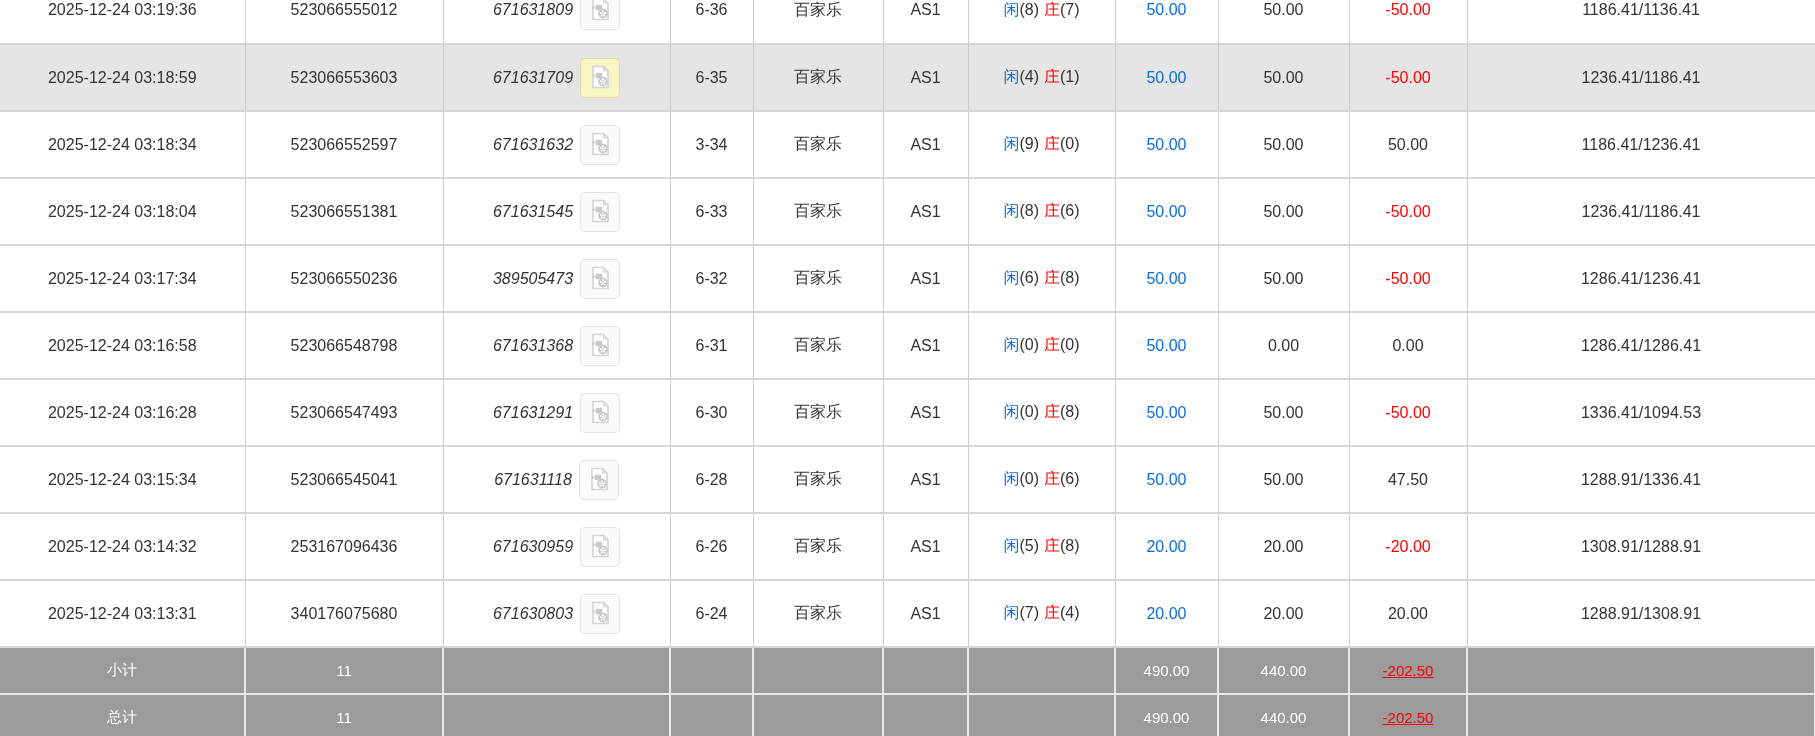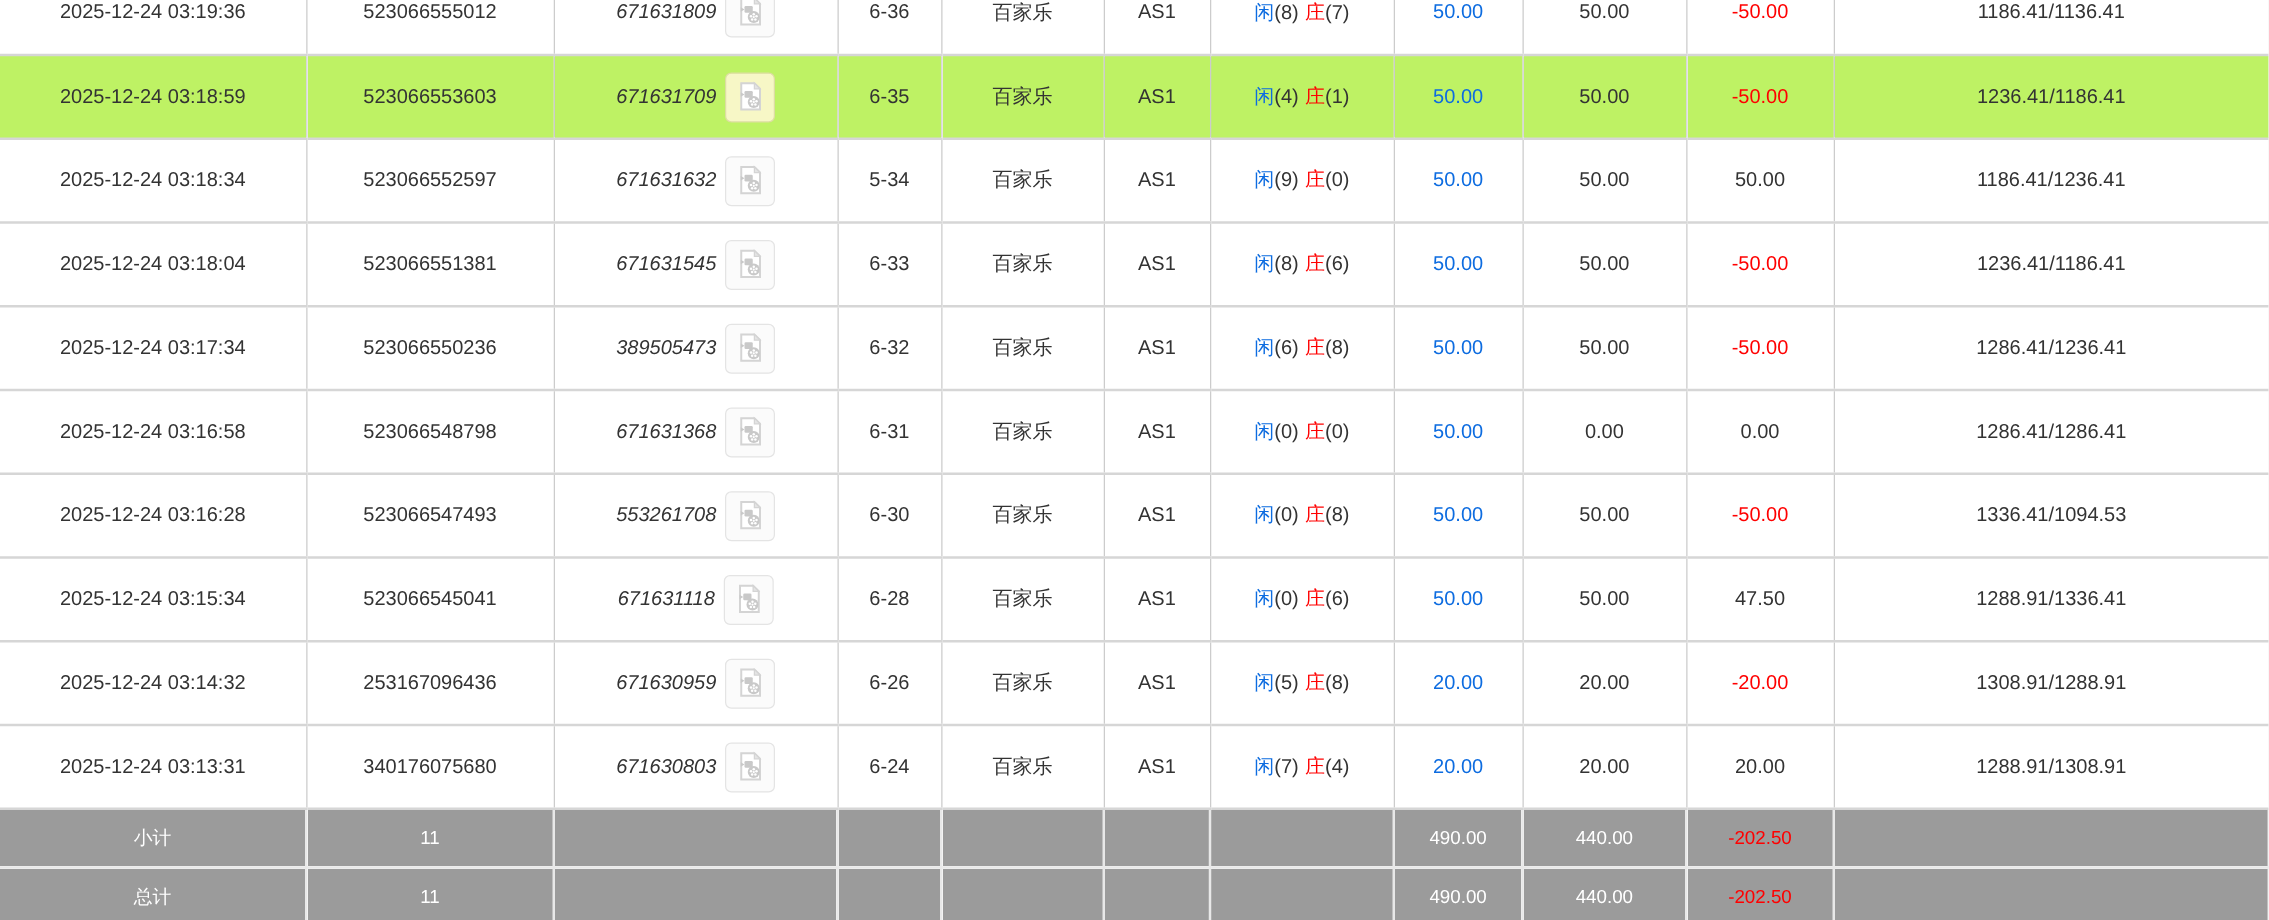--- a/index.html
+++ b/index.html
@@ -12,41 +12,41 @@
     font-family:"Liberation Sans", sans-serif;
     font-size:16px; color:#333;
   }
   td {
     text-align:center; vertical-align:middle;
     border-right:1px solid #cccccc;
     border-bottom:2px solid #d6d6d6;
     padding:0; overflow:hidden; white-space:nowrap;
   }
   tr.rec { height:67px; background:#ffffff; }
-  tr.rec.highlight { background:#bef264;margin-top:12px; }
+  tr.rec.highlight { background:#e5e5e5;margin-top:12px; }
   .link { color:#0d6ce0; cursor:pointer; }
   .p-label { color:#0d6ce0; }
   .b-label { color:#ff0000; margin-left:5px; }
   .cnt { color:#333333; }
   td.neg { color:#ff0000; }
   .gid { display:inline-block; vertical-align:middle;font-style:italic; }
   .vid-btn {
     display:inline-block; vertical-align:middle;
     width:38px; height:38px; line-height:34px; margin-left:7px;
     border:1px solid #e4e4e4; border-radius:5px; background:#fbfbfb;
     cursor:pointer; text-align:center;
   }
   tr.rec.highlight .vid-btn { background:#f7f7c6; border-color:#ddddA2; }
   .vid-btn svg { margin-top:5px; }
   tr.sum { height:47px; background:#9b9b9b; color:#ffffff; font-size:15px; }
   tr.sum td {
     border-right:2px solid #e8e8e8;
     border-bottom:2px solid #e8e8e8;
   }
-  tr.sum td.neg { color:#ff0000; }
+  tr.sum td.neg { color:#ff0000;text-decoration:underline; }
 </style>
 </head>
 <body>
 
 <div class="viewport">
   <table class="records">
     <colgroup>
       <col style="width:245px">
         <col style="width:198px">
         <col style="width:227px">
@@ -125,21 +125,21 @@
         <path d="M8.6 11.5 L5.6 9.7 V13.3 Z" fill="#c9c9c9"></path>
         <circle cx="16" cy="17.6" r="4.8" fill="#c9c9c9"></circle>
         <circle cx="16" cy="15.3" r="1" fill="#ffffff"></circle>
         <circle cx="13.8" cy="16.9" r="1" fill="#ffffff"></circle>
         <circle cx="14.7" cy="19.6" r="1" fill="#ffffff"></circle>
         <circle cx="17.3" cy="19.6" r="1" fill="#ffffff"></circle>
         <circle cx="18.2" cy="16.9" r="1" fill="#ffffff"></circle>
         <circle cx="16" cy="17.6" r="0.9" fill="#ffffff"></circle>
       </svg></span>
     </td>
-    <td>5-34</td>
+    <td>3-34</td>
     <td>百家乐</td>
     <td>AS1</td>
     <td><span class="p-label">闲</span><span class="cnt">(9)</span><span class="b-label">庄</span><span class="cnt">(0)</span></td>
     <td><span class="link">50.00</span></td>
     <td>50.00</td>
     <td>50.00</td>
     <td>1186.41/1236.41</td>
   </tr>
         <tr class="rec">
     <td>2025-12-24 03:18:04</td>
@@ -219,21 +219,21 @@
     <td><span class="p-label">闲</span><span class="cnt">(0)</span><span class="b-label">庄</span><span class="cnt">(0)</span></td>
     <td><span class="link">50.00</span></td>
     <td>0.00</td>
     <td>0.00</td>
     <td>1286.41/1286.41</td>
   </tr>
         <tr class="rec">
     <td>2025-12-24 03:16:28</td>
     <td>523066547493</td>
     <td>
-      <span class="gid">553261708</span><span class="vid-btn"><svg width="26" height="26" viewBox="0 0 26 26">
+      <span class="gid">671631291</span><span class="vid-btn"><svg width="26" height="26" viewBox="0 0 26 26">
         <path d="M6 2.5 H16.5 L21 7 V23.5 H6 Z" fill="#ffffff" stroke="#d4d4d4" stroke-width="1.6"></path>
         <path d="M16.5 2.5 L21 7 H16.5 Z" fill="#e4e4e4" stroke="#d4d4d4" stroke-width="1"></path>
         <rect x="8.6" y="8.8" width="6.6" height="5.4" rx="1" fill="#c9c9c9"></rect>
         <path d="M8.6 11.5 L5.6 9.7 V13.3 Z" fill="#c9c9c9"></path>
         <circle cx="16" cy="17.6" r="4.8" fill="#c9c9c9"></circle>
         <circle cx="16" cy="15.3" r="1" fill="#ffffff"></circle>
         <circle cx="13.8" cy="16.9" r="1" fill="#ffffff"></circle>
         <circle cx="14.7" cy="19.6" r="1" fill="#ffffff"></circle>
         <circle cx="17.3" cy="19.6" r="1" fill="#ffffff"></circle>
         <circle cx="18.2" cy="16.9" r="1" fill="#ffffff"></circle>

